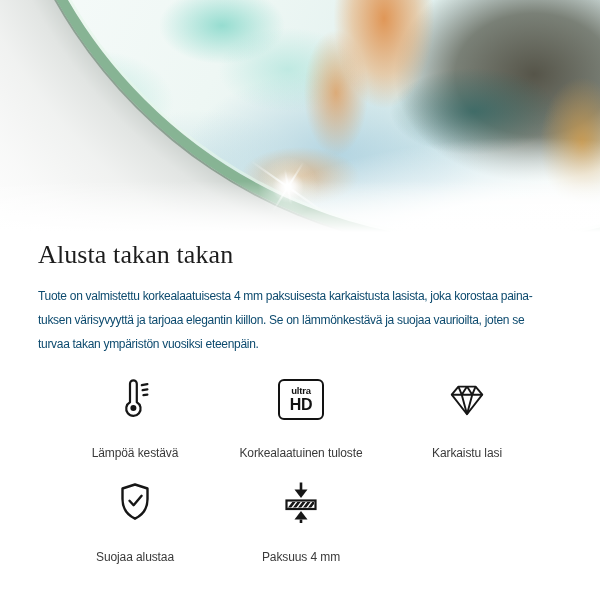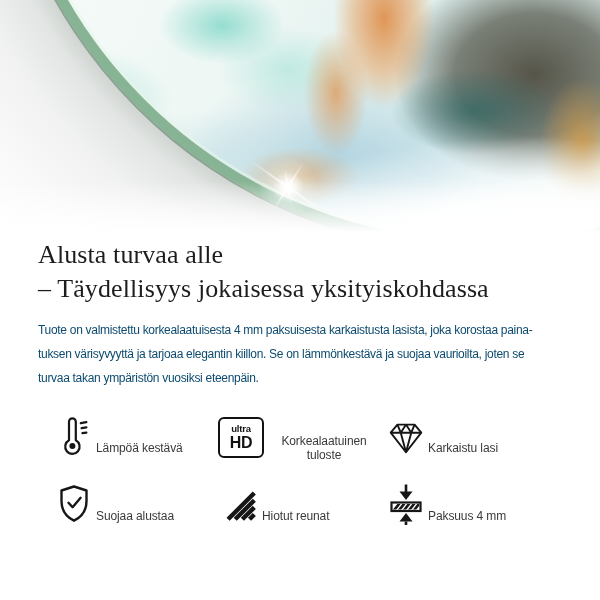--- a/index.html
+++ b/index.html
@@ -71,21 +71,21 @@
   }
 
   
   .content { padding: 6px 36px 0 38px; }
   h1 { font-family: "Liberation Serif", serif; font-weight: 400; font-size: 26px; line-height: 34px; color: #1d1d1d; letter-spacing: 0.1px; }
   .desc { margin-top: 12px; font-size: 12px; letter-spacing: -0.3px; line-height: 24px; color: #0c4a6e; }
   .desc div { white-space: nowrap; }
 
   
   .features { margin: 18px 14px 0 14px; display: grid; grid-template-columns: 1fr 1fr 1fr; row-gap: 18px; }
-  .feature { display: flex; flex-direction: row; align-items: center; text-align: center; }
+  .feature { display: flex; flex-direction: column; align-items: center; }
   .icon-slot { height: 46px; display: flex; align-items: flex-end; justify-content: center; }
   .feature-label { margin-top: 26px; font-size: 12px; color: #3a3a3a; letter-spacing: -0.1px; }
   svg.fic { display: block; }
 
   .uhd-box {
     width: 46px; height: 41px; border: 2.5px solid #121212; border-radius: 6px;
     display: flex; flex-direction: column; align-items: center; justify-content: center;
     color: #121212; font-weight: 700; line-height: 1;
   }
   .uhd-top { font-size: 9.5px; letter-spacing: -0.2px; }
@@ -104,22 +104,21 @@
       <div class="ray r1"></div>
       <div class="ray r2"></div>
       <div class="ray r3"></div>
       <div class="sparkle-core"></div>
     </div>
     <div class="hero-fade"></div>
   </section>
 
   <section class="content">
     <h1>
-      <span style="display:block">Alusta turvaa alle</span>
-      <span style="display:block">– Täydellisyys jokaisessa yksityiskohdassa</span>
+      <span style="display:block">Alusta takan takan</span>
     </h1>
 
     <div class="desc">
       <div>Tuote on valmistettu korkealaatuisesta 4 mm paksuisesta karkaistusta lasista, joka korostaa paina-</div>
       <div>tuksen värisyvyyttä ja tarjoaa elegantin kiillon. Se on lämmönkestävä ja suojaa vaurioilta, joten se</div>
       <div>turvaa takan ympäristön vuosiksi eteenpäin.</div>
     </div>
 
     <div class="features">
 
@@ -157,28 +156,20 @@
       <div class="feature">
         <div class="icon-slot">
           <svg class="fic" width="44" height="44" viewBox="0 0 44 44" fill="none" stroke="#161616" stroke-width="2.4">
             <path d="M22 4.5 L34.5 8.5 V19 C34.5 28.5 29.5 35 22 38.7 C14.5 35 9.5 28.5 9.5 19 V8.5 Z" stroke-linejoin="round"></path>
             <path d="M16.5 20.8 L20.6 25.2 L28.6 15.8" stroke-linecap="round" stroke-linejoin="round"></path>
           </svg>
         </div>
         <div class="feature-label">Suojaa alustaa</div>
       </div>
 
-      <div class="feature">
-        <div class="icon-slot">
-          <svg class="fic" width="44" height="42" viewBox="0 0 44 44" fill="none" stroke="#161616" stroke-width="4.6">
-            <path d="M9.5 37 L37 9.5 M17 37 L37 17 M24.5 37 L37 24.5 M32 37 L37 32"></path>
-          </svg>
-        </div>
-        <div class="feature-label">Hiotut reunat</div>
-      </div>
 
       <div class="feature">
         <div class="icon-slot">
           <svg class="fic" width="44" height="44" viewBox="0 0 44 44" fill="none">
             <path d="M22 2.5 V10" stroke="#161616" stroke-width="2.6"></path>
             <polygon points="15.5,9.5 28.5,9.5 22,18" fill="#161616"></polygon>
             <rect x="7.5" y="20.5" width="29" height="8.5" fill="#ffffff" stroke="#161616" stroke-width="2.2"></rect>
             <g clip-path="url(#barclip)">
               <path d="M8 31 L18 18 M13 31 L23 18 M18 31 L28 18 M23 31 L33 18 M28 31 L38 18" stroke="#161616" stroke-width="2.6"></path>
             </g>

